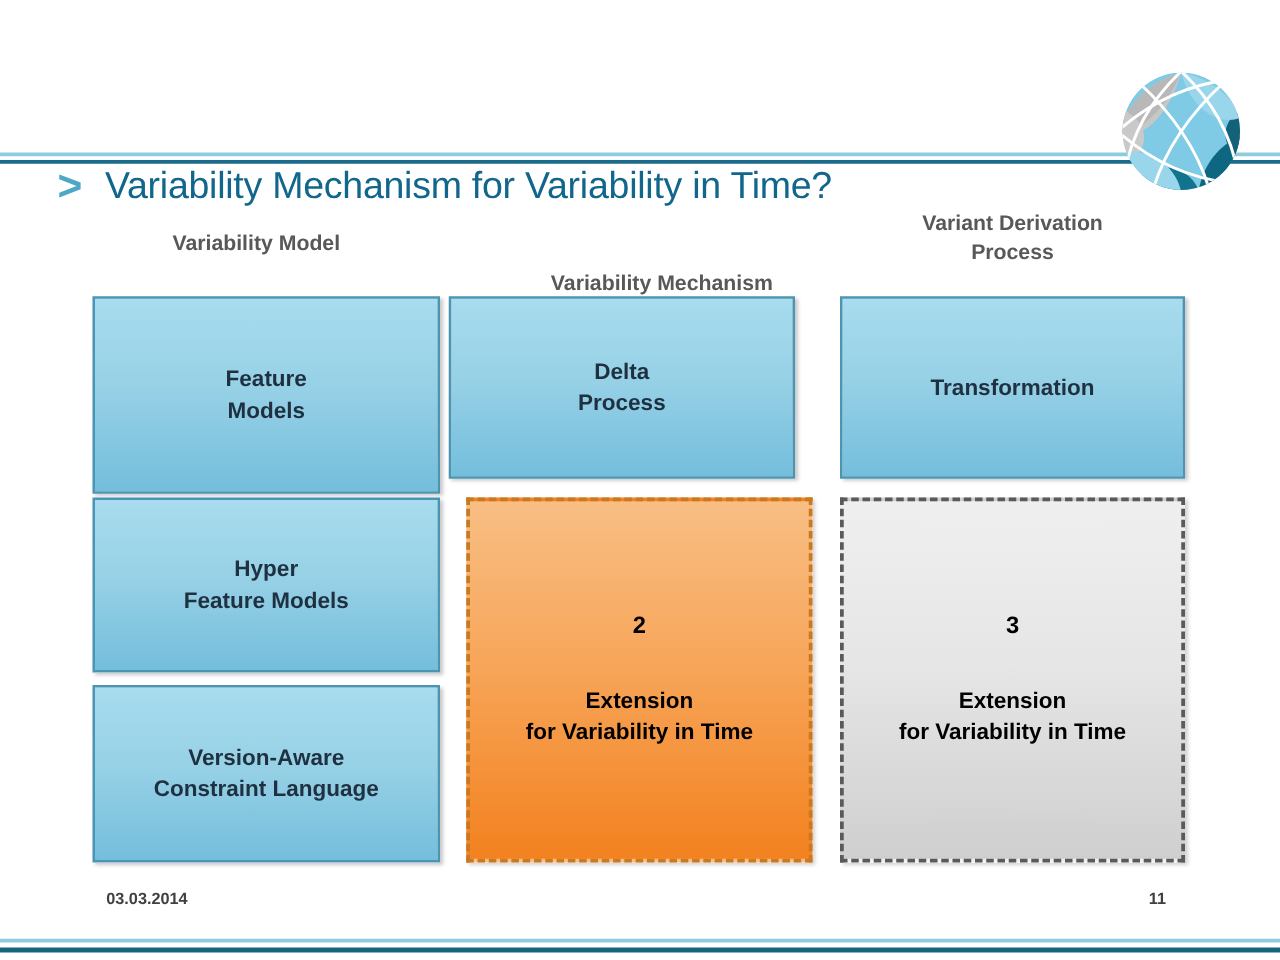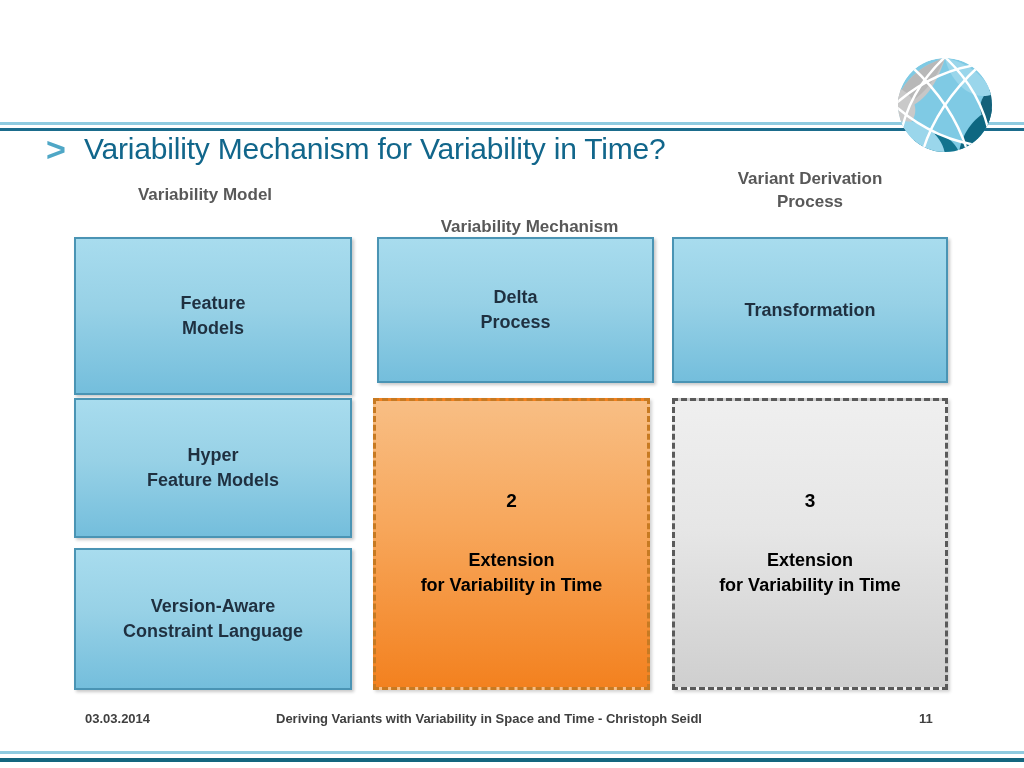--- a/index.html
+++ b/index.html
@@ -144,21 +144,21 @@
     font-size: 18px;
     font-weight: bold;
     color: #000000;
     line-height: 1.38;
   }
 
   
   #box-feature-models     { left: 74px;  top: 237px; width: 278px; height: 158px; align-items: center; }
   #box-hyper-feature      { left: 74px;  top: 398px; width: 278px; height: 140px; }
   #box-version-aware      { left: 74px;  top: 548px; width: 278px; height: 142px; }
-  #box-delta-modeling     { left: 377px; top: 237px; width: 277px; height: 146px; }
+  #box-delta-modeling     { left: 359px; top: 237px; width: 277px; height: 146px; }
   #box-extension-time-2   { left: 373px; top: 398px; width: 277px; height: 292px; }
   #box-transformation     { left: 672px; top: 237px; width: 276px; height: 146px; }
   #box-extension-time-3   { left: 672px; top: 398px; width: 276px; height: 292px; }
 
   
   .footer-item {
     position: absolute;
     font-size: 13px;
     color: #404040;
     white-space: nowrap;
@@ -253,19 +253,18 @@
   </div>
 
   <div class="box box-gray" id="box-extension-time-3">
     <div class="box-num">3</div>
     <div class="box-gap"></div>
     <div class="box-ext-line">Extension</div>
     <div class="box-ext-line">for Variability in Time</div>
   </div>
 
   <div class="footer-item" id="footer-date">03.03.2014</div>
-  <div class="footer-item" id="footer-title">Deriving Variants with Variability in Space and Time - Christoph Seidl</div>
   <div class="footer-item" id="footer-page">11</div>
 
   <div class="rule" id="rule-bottom-light"></div>
   <div class="rule" id="rule-bottom-dark"></div>
 
 </div>
 
 </body></html>

